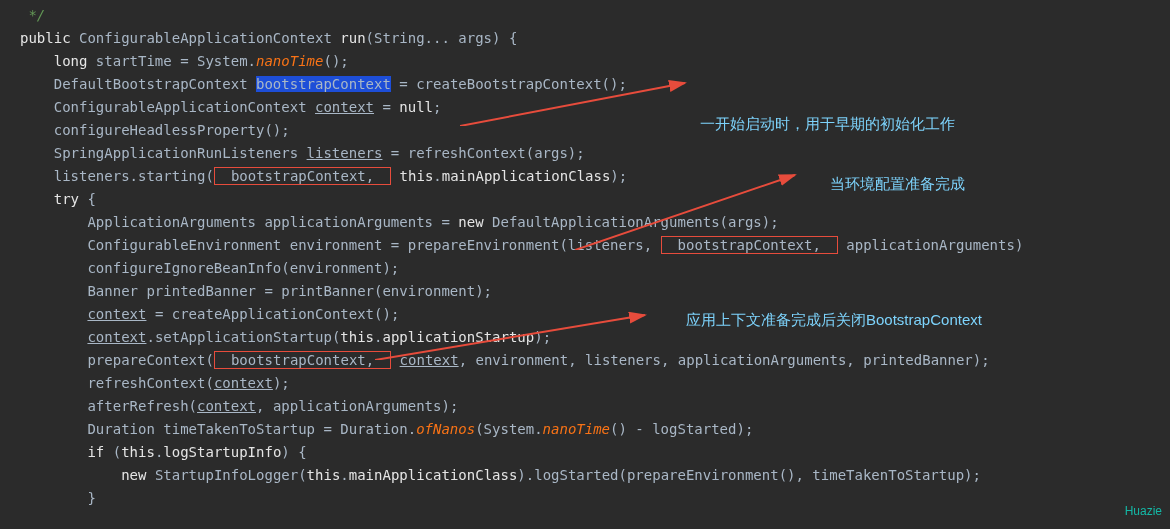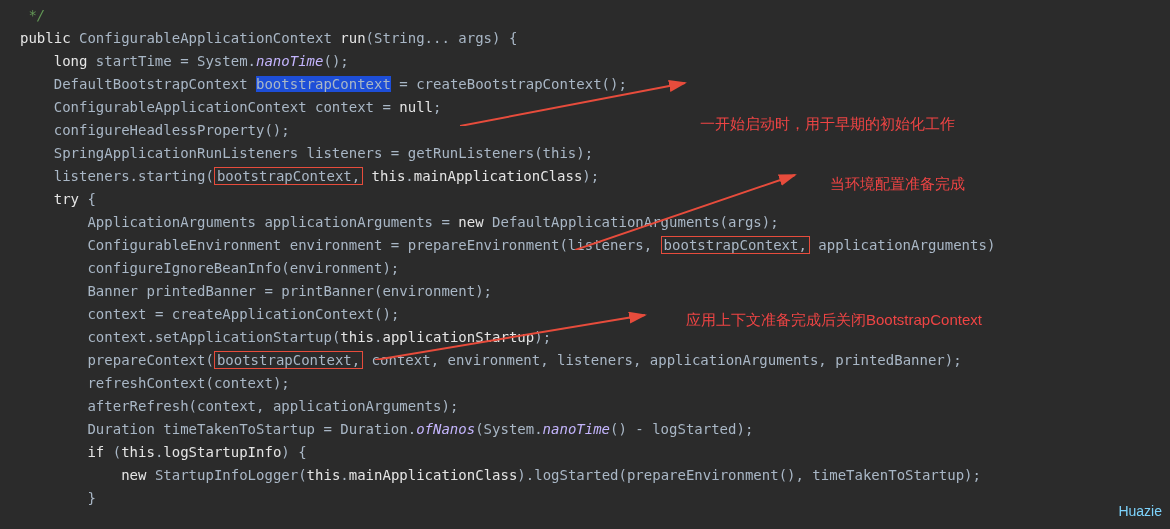--- a/index.html
+++ b/index.html
@@ -1,39 +1,39 @@
 <!DOCTYPE html>
 <html><head>
 <meta charset="utf-8">
 <style>
 *{margin:0;padding:0;box-sizing:border-box}
 body{background:#2b2b2b;font-family:'Consolas','Monaco',monospace;font-size:14px;line-height:23px;color:#a9b7c6;width:1170px;height:529px;overflow:hidden;position:relative;padding:4px 0}
 .code{white-space:pre;padding-left:20px}
 .kw{color:#e5e5e5}
 .method{color:#e5e5e5}
 .var{color:#e5e5e5}
-.static{color:#c4b5fd;font-style:italic}
+.static{color:#f97316;font-style:italic}
 .cm{color:#629755;font-style:italic}
 .selected{background:#1d4ed8;color:#a9b7c6}
-.u{}
-.box1{border:1px solid #e74c3c;padding:0 2px}
-.annotation{position:absolute;color:#ef4444;font-family:'Microsoft YaHei',sans-serif;font-size:15px;white-space:nowrap}
-.watermark{position:absolute;right:8px;bottom:6px;color:#7dd3fc;font-size:14px;font-family:sans-serif}
+.u{text-decoration:underline}
+.box1{border:1px solid #e74c3c;padding:0 16px}
+.annotation{position:absolute;color:#7dd3fc;font-family:'Microsoft YaHei',sans-serif;font-size:15px;white-space:nowrap}
+.watermark{position:absolute;right:8px;bottom:6px;color:#14b8a6;font-size:12px;font-family:sans-serif}
 svg.arrow{position:absolute;pointer-events:none}
 </style>
 </head>
 <body>
 
 <div class="code"><span class="cm"> */</span>
 <span class="kw">public</span><span> ConfigurableApplicationContext </span><span class="method">run</span><span>(String... args) {</span>
 <span>    </span><span class="kw">long</span><span> startTime = System.</span><span class="static">nanoTime</span><span>();</span>
 <span>    DefaultBootstrapContext </span><span class="selected">bootstrapContext</span><span> = createBootstrapContext();</span>
 <span>    ConfigurableApplicationContext </span><span class="u">context</span><span> = </span><span class="kw">null</span><span>;</span>
 <span>    configureHeadlessProperty();</span>
-<span>    SpringApplicationRunListeners </span><span class="u">listeners</span><span> = getRunListeners(this);</span>
+<span>    SpringApplicationRunListeners </span><span class="u">listeners</span><span> = refreshContext(args);</span>
 <span>    listeners.starting(</span><span class="box1">bootstrapContext,</span><span> </span><span class="kw">this</span><span>.</span><span class="var">mainApplicationClass</span><span>);</span>
 <span>    </span><span class="kw">try</span><span> {</span>
 <span>        ApplicationArguments applicationArguments = </span><span class="kw">new</span><span> DefaultApplicationArguments(args);</span>
 <span>        ConfigurableEnvironment environment = prepareEnvironment(listeners, </span><span class="box1">bootstrapContext,</span><span> applicationArguments)</span>
 <span>        configureIgnoreBeanInfo(environment);</span>
 <span>        Banner printedBanner = printBanner(environment);</span>
 <span>        </span><span class="u">context</span><span> = createApplicationContext();</span>
 <span>        </span><span class="u">context</span><span>.setApplicationStartup(</span><span class="kw">this</span><span>.</span><span class="var">applicationStartup</span><span>);</span>
 <span>        prepareContext(</span><span class="box1">bootstrapContext,</span><span> </span><span class="u">context</span><span>, environment, listeners, applicationArguments, printedBanner);</span>
 <span>        refreshContext(</span><span class="u">context</span><span>);</span>

